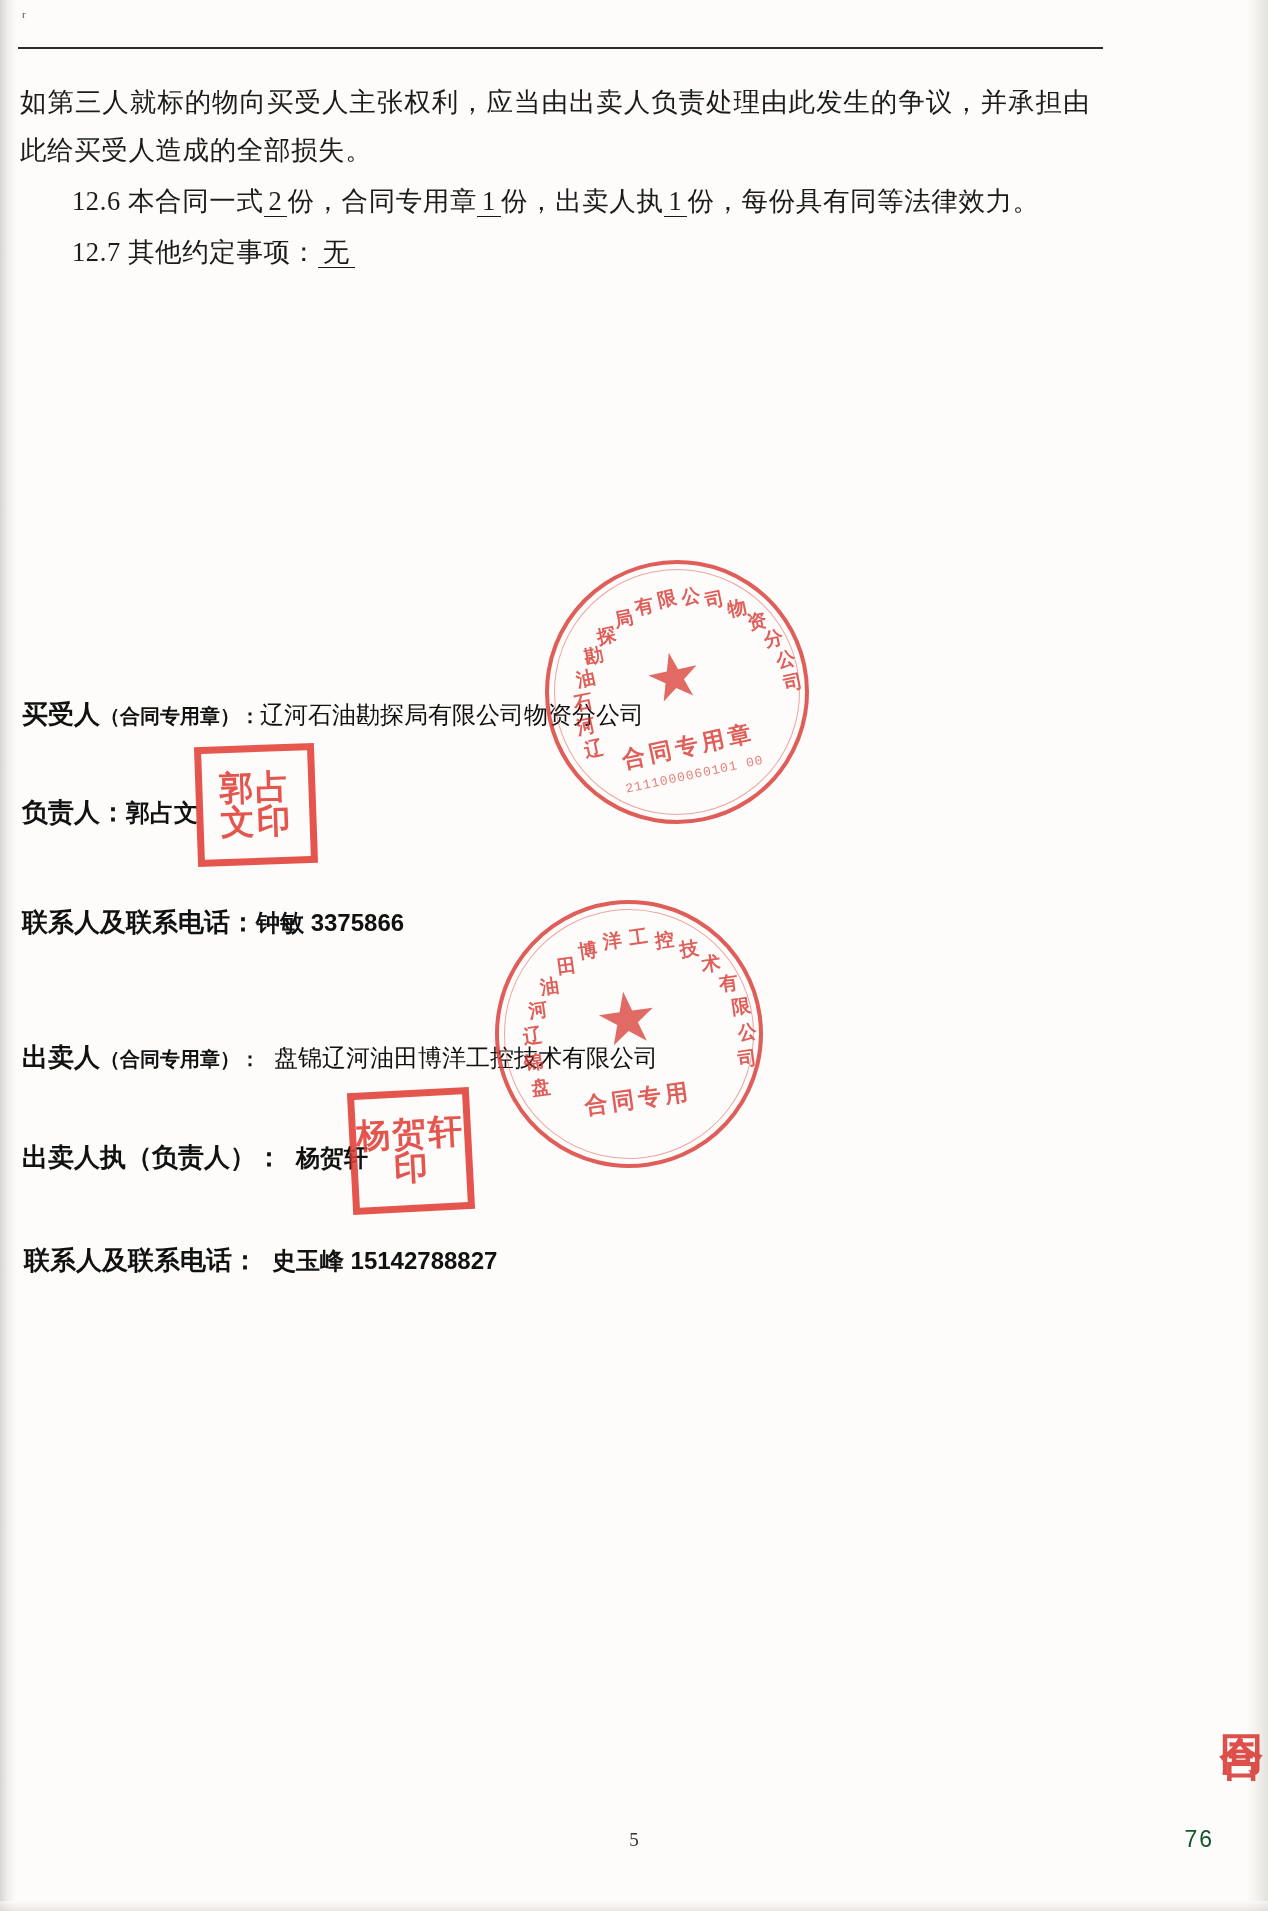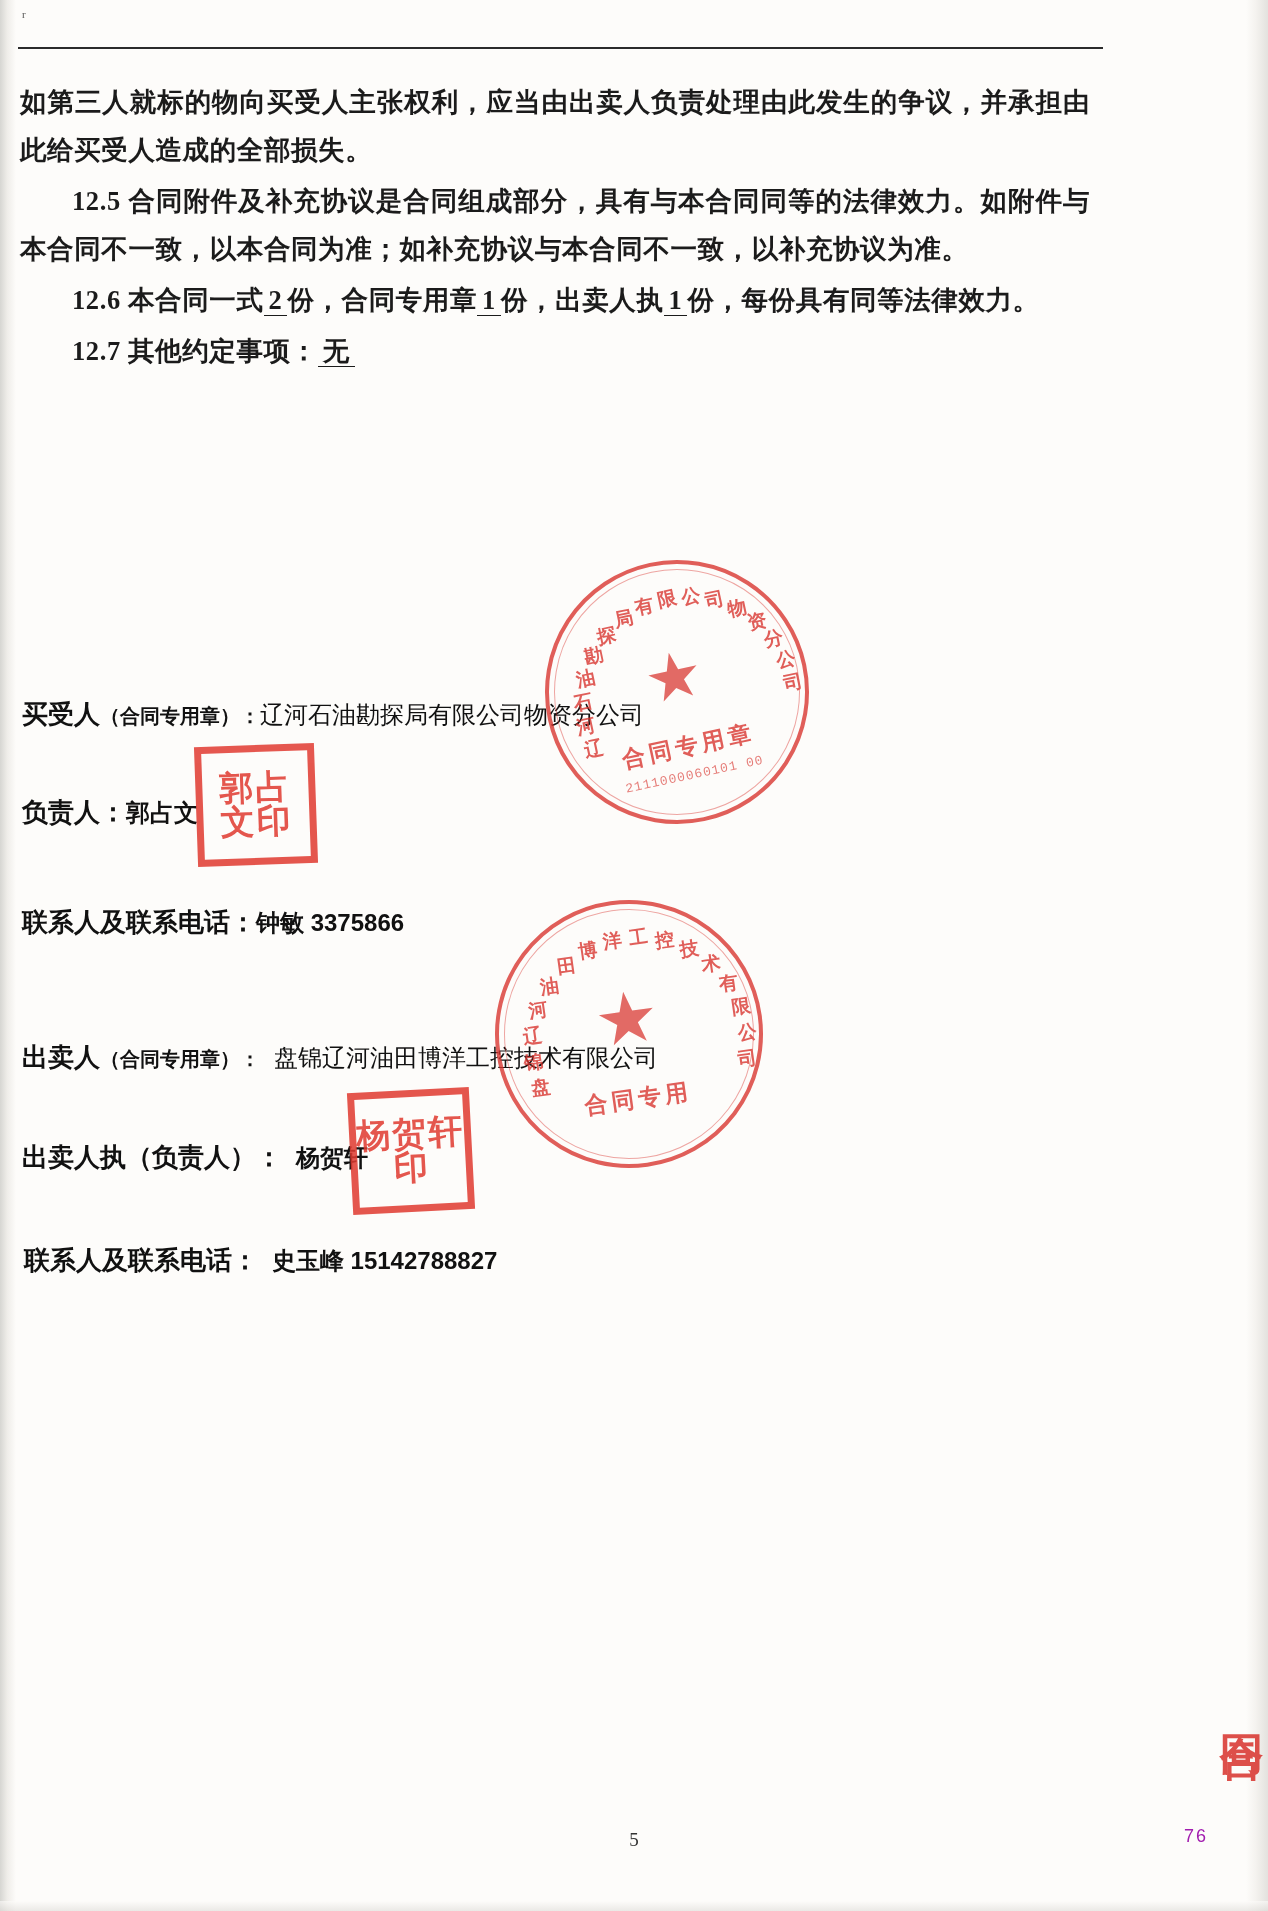--- a/index.html
+++ b/index.html
@@ -59,21 +59,20 @@
   .body-text {
     position: absolute;
     left: 20px;
     top: 78px;
     width: 1070px;
     font-size: 26.5px;
     line-height: 48px;
     color: #1b1b1b;
     letter-spacing: 0.6px;
     text-align: justify;
-    font-weight: bold;
   }
   .body-text p {
     margin: 0 0 3px 0;
   }
   .indent {
     text-indent: 52px;
   }
   .ul {
     border-bottom: 1.5px solid #1b1b1b;
     padding: 0 5px;
@@ -184,24 +183,24 @@
     left: 0;
     width: 1268px;
     text-align: center;
     top: 1829px;
     font-size: 19px;
     color: #333;
     font-family: "Liberation Serif", "DejaVu Serif", serif;
   }
   .scan-number {
     position: absolute;
-    right: 60px;
+    right: 54px;
     top: 1826px;
-    font-size: 18px;
-    color: #a21caf;
+    font-size: 23px;
+    color: #14532d;
     font-family: "Liberation Sans", "DejaVu Sans", sans-serif;
     letter-spacing: 2px;
   }
   .side-red-mark {
     position: absolute;
     right: 4px;
     top: 1700px;
     width: 46px;
     height: 160px;
     color: #d8322c;
@@ -227,24 +226,20 @@
   <div class="top-rule"></div>
 
   <div class="body-text">
 
     <p>
       <span>如第三人就标的物向买受人主张权利，应当由出卖人负责处理由此发生的争议，并承担由此给买受人造成的全部损失。</span>
     </p>
 
 
 
-    <p class="indent">
-      <span>12.5</span>
-      <span>合同附件及补充协议是合同组成部分，具有与本合同同等的法律效力。如附件与本合同不一致，以本合同为准；如补充协议与本合同不一致，以补充协议为准。</span>
-    </p>
 
     <p class="indent">
       <span>12.6</span>
       <span>本合同一式</span><span class="ul">2</span><span>份，合同专用章</span><span class="ul">1</span><span>份，出卖人执</span><span class="ul">1</span><span>份，每份具有同等法律效力。</span>
     </p>
 
     <p class="indent">
       <span>12.7</span>
       <span>其他约定事项：</span><span class="ul">无</span>
     </p>

